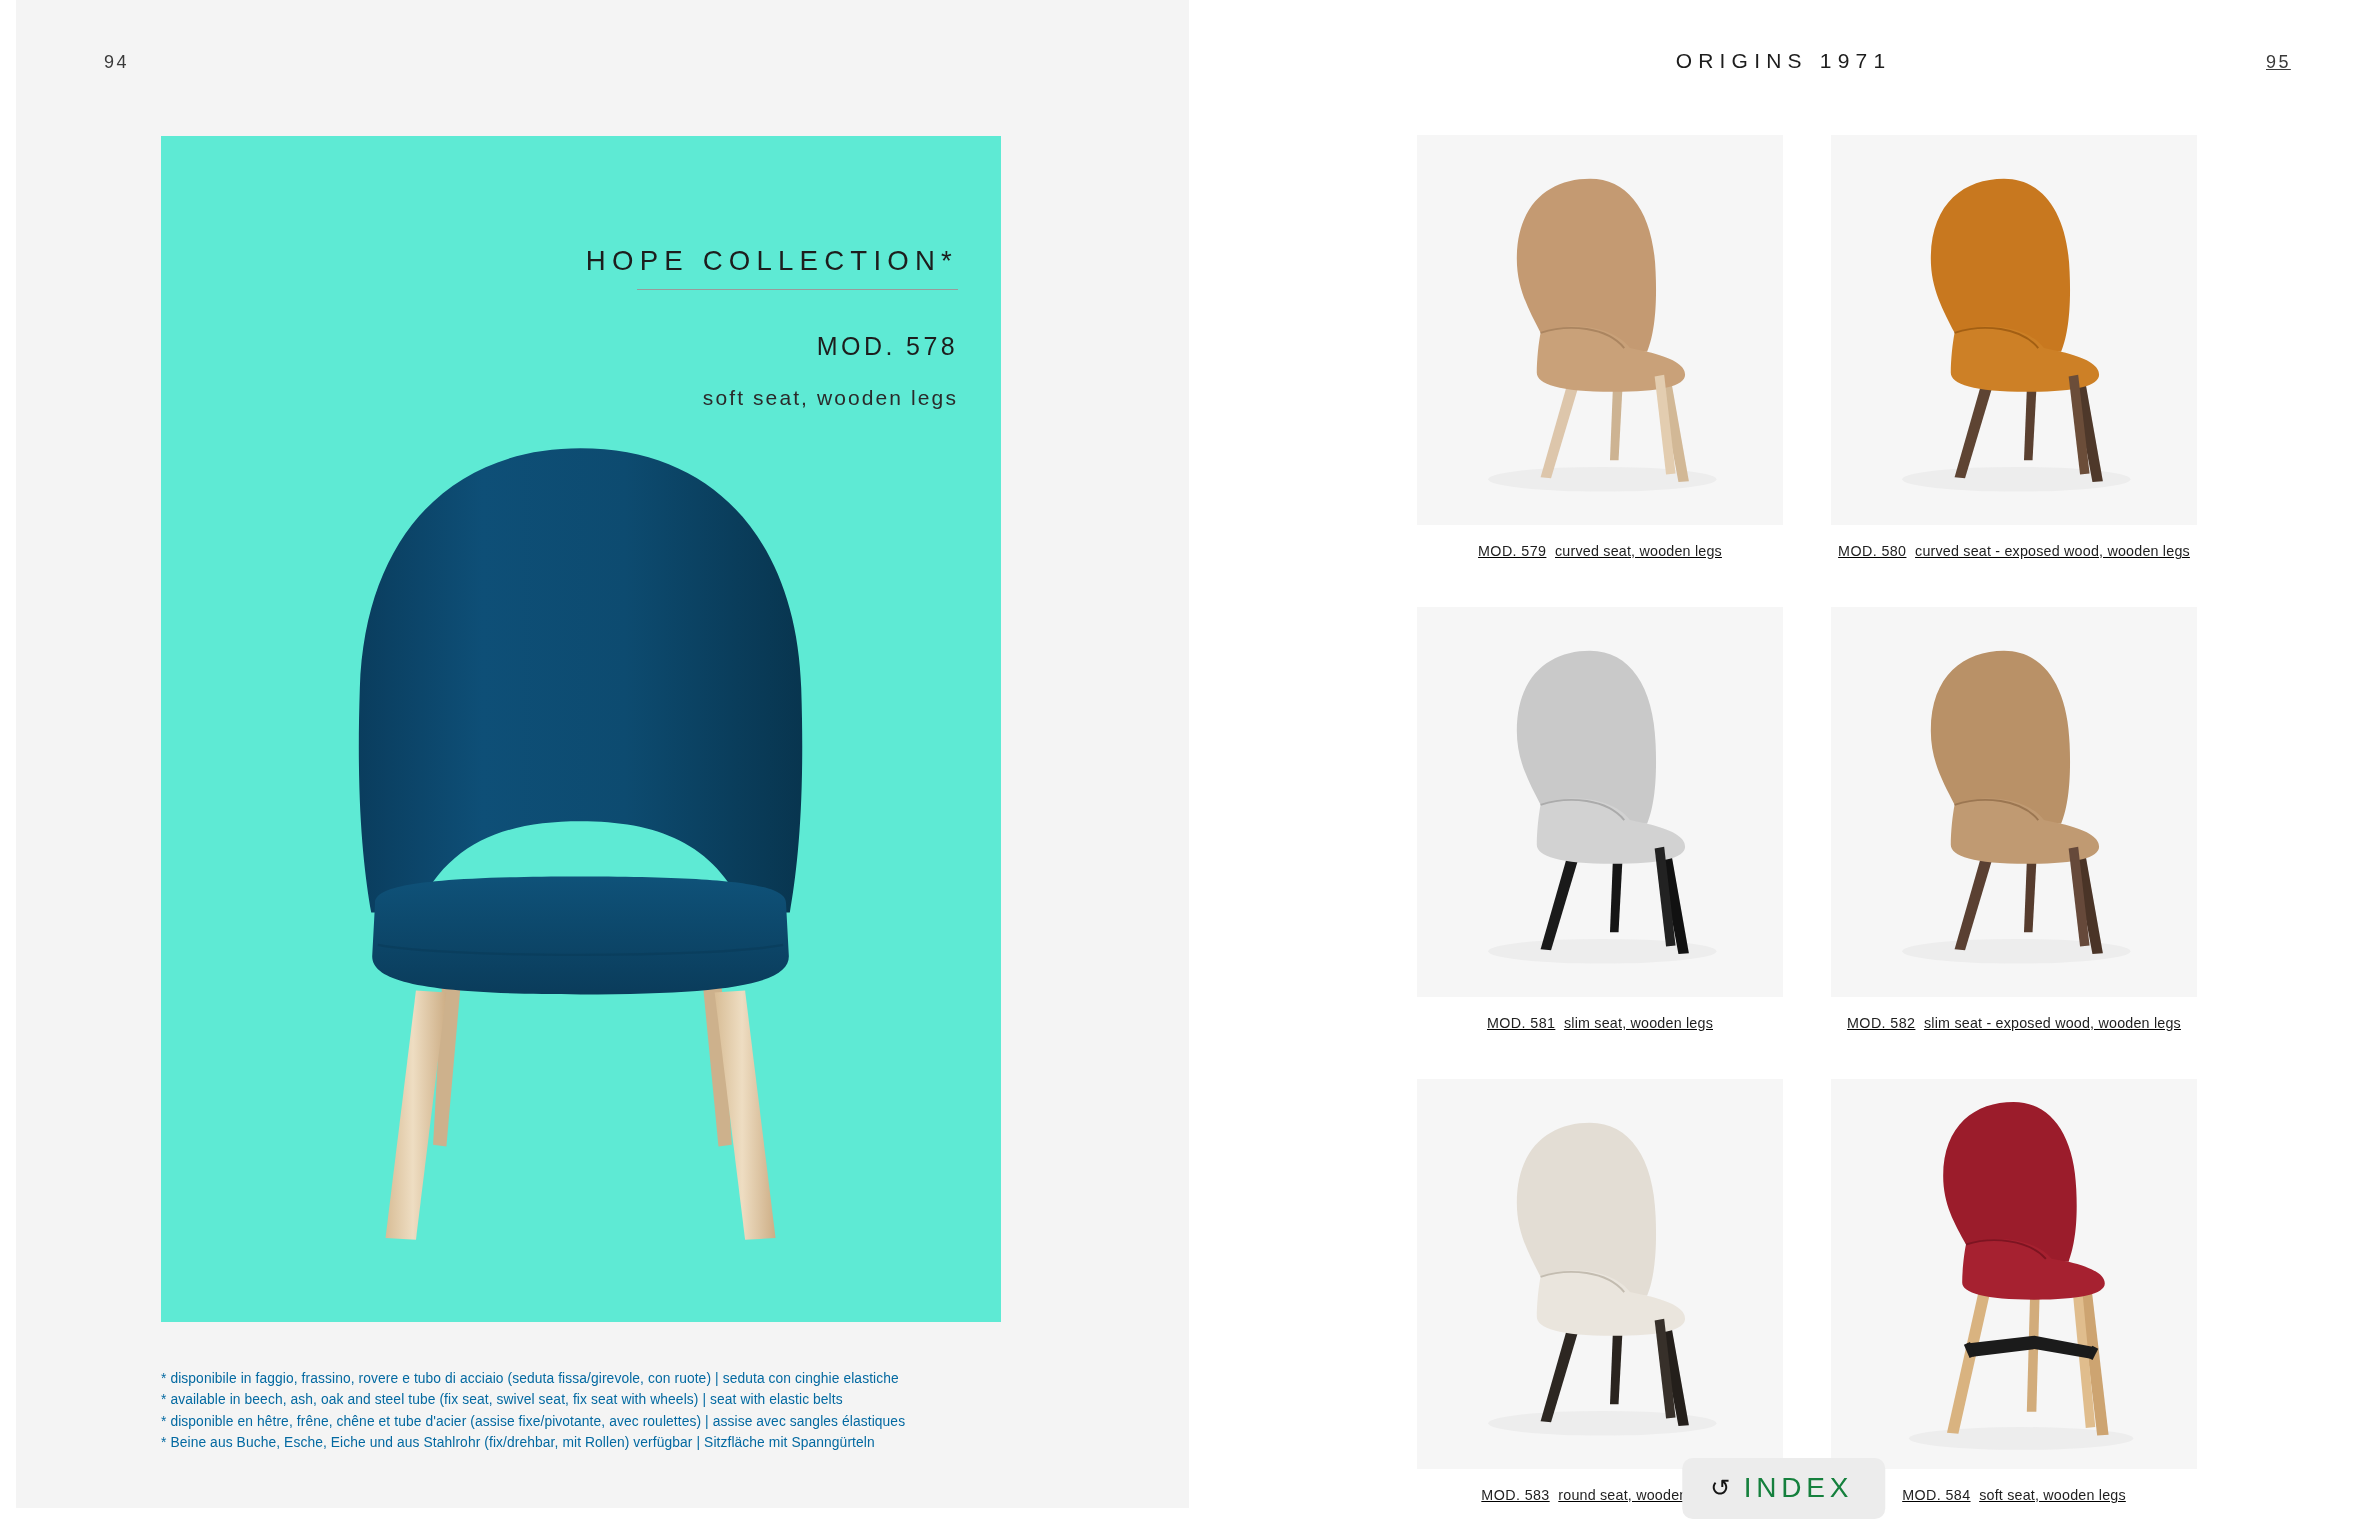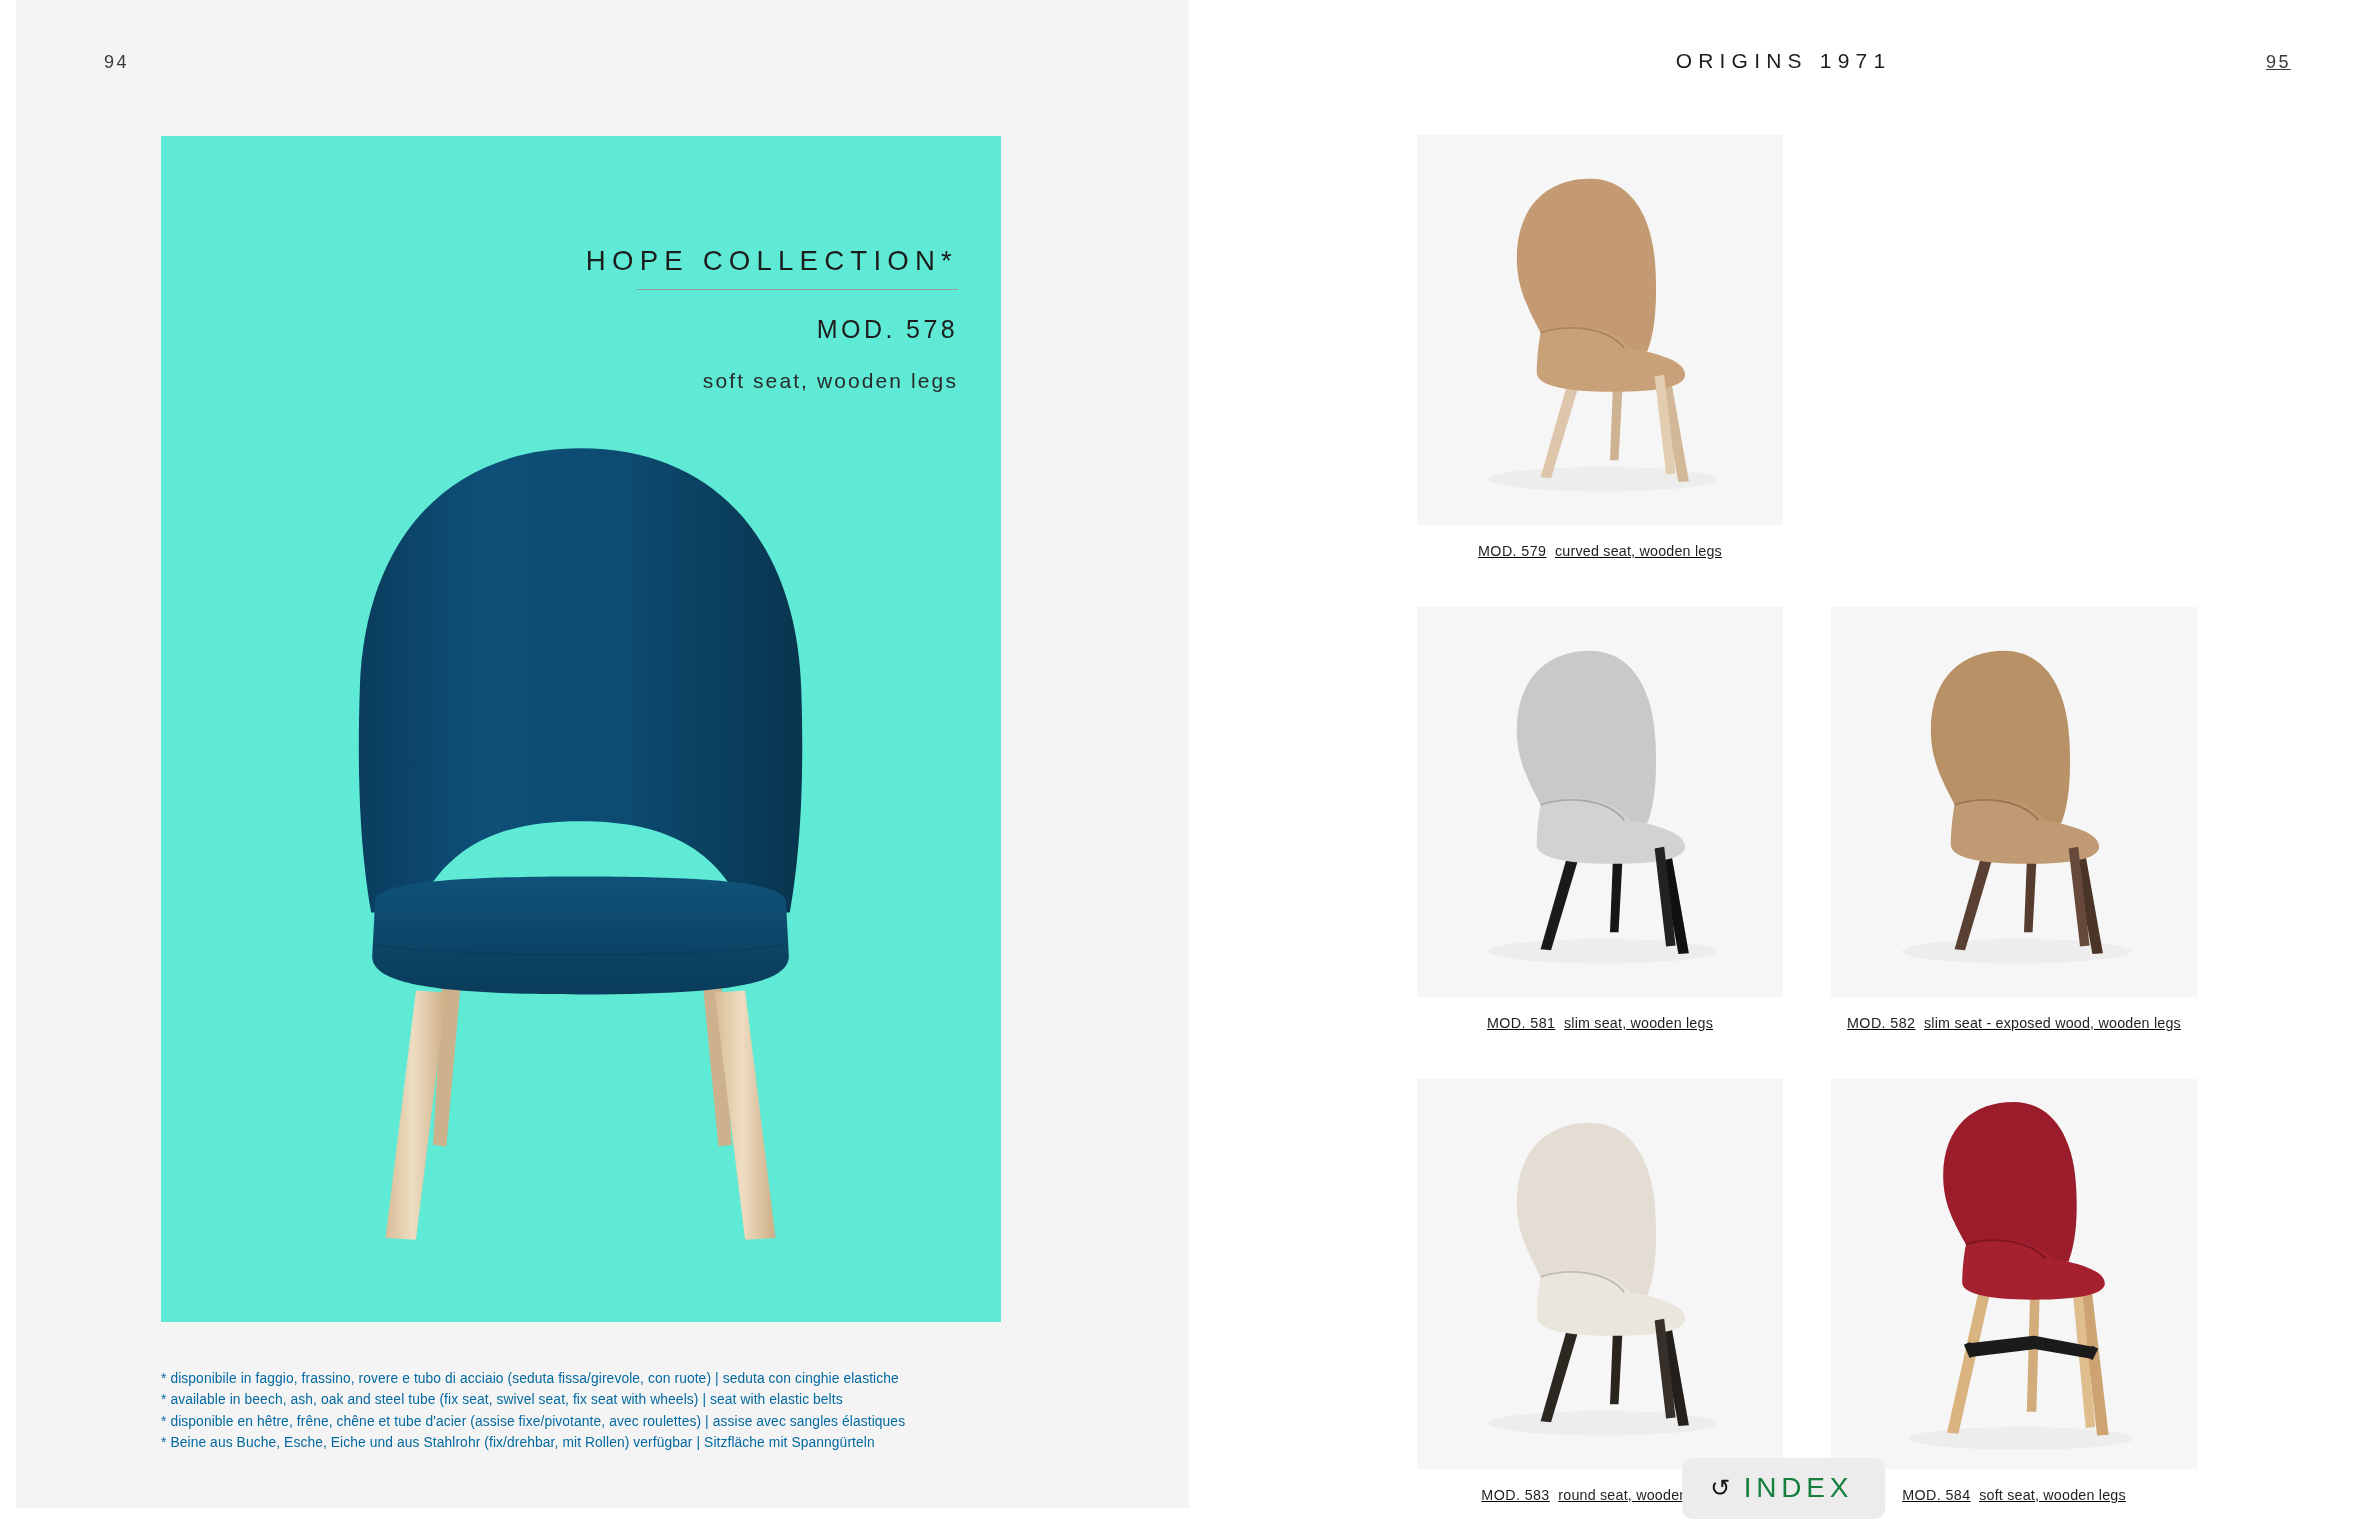--- a/index.html
+++ b/index.html
@@ -10,21 +10,21 @@
   .page-left{position:absolute;left:16px;top:0;width:1189px;height:1508px;background:#f4f4f4;}
   .folio{position:absolute;font-size:18px;letter-spacing:2.4px;color:#ululu;color:#3a3a3a;font-weight:400;}
   .folio-left{left:88px;top:52px;}
   .folio-right{left:2266px;top:52px;}
 
   .photo-panel{position:absolute;left:145px;top:136px;width:840px;height:1186px;background:#5eead4;}
 
   .title-block{position:absolute;right:43px;top:109px;text-align:right;}
   .title-main{font-size:27.6px;letter-spacing:6.2px;color:#1d1d1d;font-weight:400;white-space:nowrap;}
   .title-rule{margin-top:12.4px;margin-left:auto;width:321px;height:1px;background:#9a9a9a;}
-  .title-mod{margin-top:25px;font-size:25px;letter-spacing:3.4px;color:#1d1d1d;white-space:nowrap;}
+  .title-mod{margin-top:42px;font-size:25px;letter-spacing:3.4px;color:#1d1d1d;white-space:nowrap;}
   .title-desc{margin-top:25px;font-size:21px;letter-spacing:2.1px;color:#2a2a2a;white-space:nowrap;}
 
   
   .hero{position:absolute;left:0;top:238px;width:840px;height:904px;}
   .hero svg{display:block;width:100%;height:100%;}
 
   .footnotes{position:absolute;left:145px;top:1368px;width:856px;}
   .footnote{font-size:13.8px;line-height:21.4px;color:#0369a1;letter-spacing:0.1px;white-space:nowrap;}
 
   
@@ -146,20 +146,44 @@
                 <path d="M120 196 C 150 186 190 190 208 212" fill="none" stroke="#ab8560" stroke-width="2"></path>
                 <path d="M250 240 L262 344 L252 345 L240 242 Z" fill="#e3cdb0"></path>
               </g>
             </svg>
           </div>
           <div class="caption">
             <span class="mod">MOD. 579</span><span class="dsc">curved seat, wooden legs</span>
           </div>
         </div>
 
+        <div class="cell">
+          <div class="tile">
+            <svg viewBox="0 0 385 410">
+              <g transform="translate(10,12)">
+                <ellipse cx="185" cy="350" rx="120" ry="13" fill="#ededed"></ellipse>
+                <path d="M148 250 L120 348 L131 349 L160 252 Z" fill="#5e4433"></path>
+                <path d="M258 250 L276 352 L265 353 L246 252 Z" fill="#4e382a"></path>
+                <path d="M196 255 L193 330 L202 330 L206 256 Z" fill="#5a4030"></path>
+                <path d="M95 118 C 95 60 130 34 172 34 C 214 34 239 72 241 132
+                         C 243 176 238 202 232 216 L 205 216
+                         C 190 196 160 190 136 192 L 120 196
+                         C 108 172 95 150 95 118 Z" fill="#c8781f"></path>
+                <path d="M120 196 C 150 184 196 188 214 212 L 232 216
+                         C 258 222 272 230 272 240 C 272 252 246 258 196 258
+                         C 140 258 116 250 116 238 C 116 224 118 206 120 196 Z" fill="#cd8026"></path>
+                <path d="M120 196 C 150 186 190 190 208 212" fill="none" stroke="#a35f13" stroke-width="2"></path>
+                <path d="M250 240 L262 344 L252 345 L240 242 Z" fill="#6b4d39"></path>
+              </g>
+            </svg>
+          </div>
+          <div class="caption">
+            <span class="mod">MOD. 580</span><span class="dsc">curved seat - exposed wood, wooden legs</span>
+          </div>
+        </div>
       </div>
 
       <div class="row-gap"></div>
 
       <div class="grid-row">
         <div class="cell">
           <div class="tile">
             <svg viewBox="0 0 385 410">
               <g transform="translate(10,12)">
                 <ellipse cx="185" cy="350" rx="120" ry="13" fill="#ededed"></ellipse>

